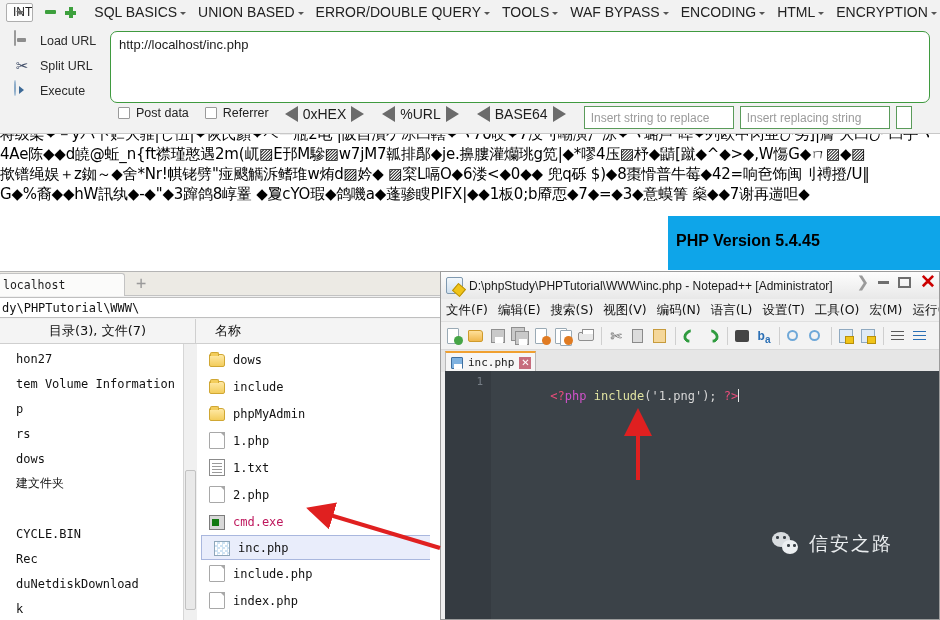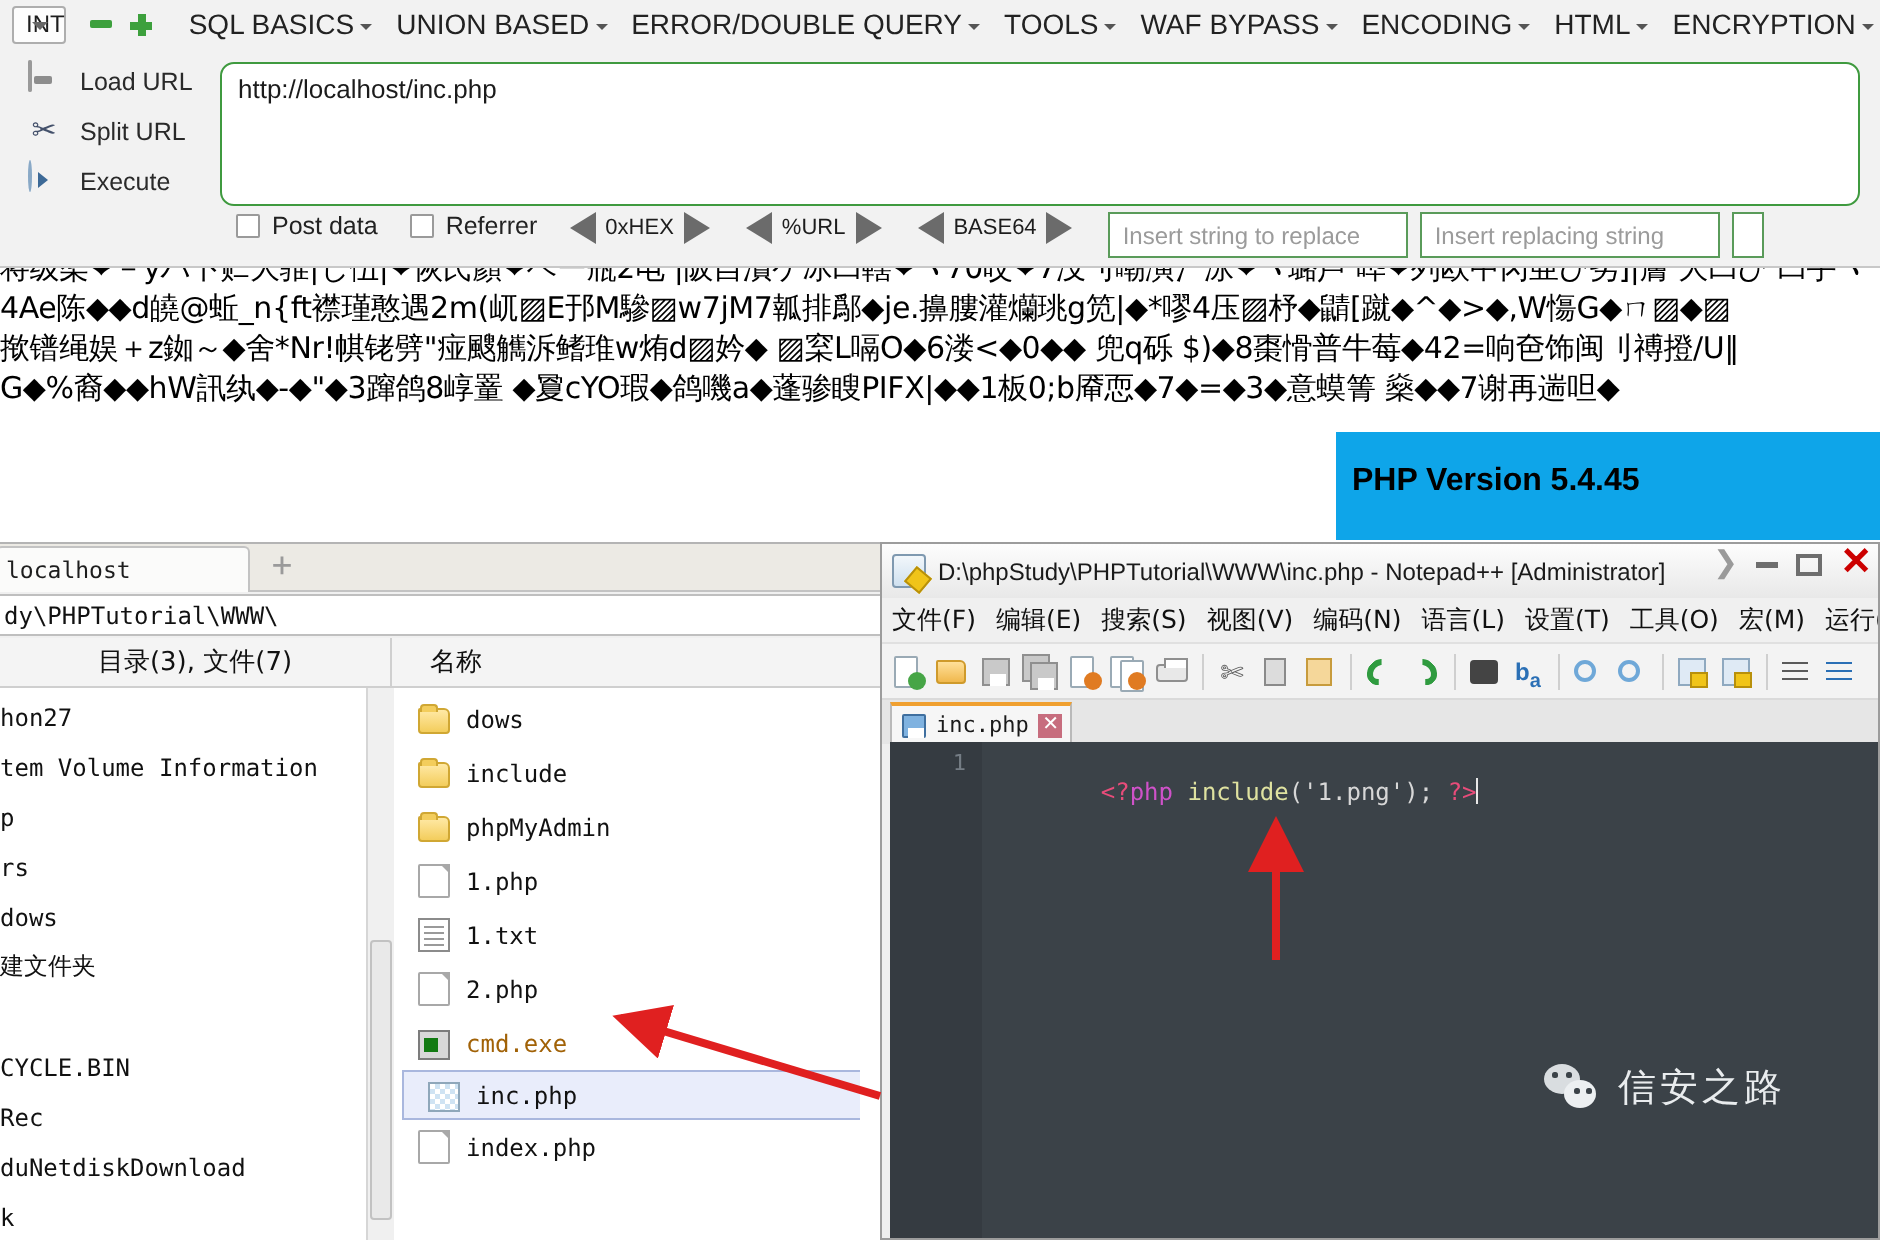--- a/index.html
+++ b/index.html
@@ -113,21 +113,21 @@
     display: flex; align-items: center; gap: 5px; margin-right: 18px;
   }
   .arr-l {
     width: 0; height: 0; border-top: 8px solid transparent;
     border-bottom: 8px solid transparent; border-right: 13px solid #6b6b6b;
   }
   .arr-r {
     width: 0; height: 0; border-top: 8px solid transparent;
     border-bottom: 8px solid transparent; border-left: 13px solid #6b6b6b;
   }
-  .hb-arrowbtn .lbl { font-size: 11px; color: #1d1d1d; white-space: nowrap; }
+  .hb-arrowbtn .lbl { font-size: 14px; color: #1d1d1d; white-space: nowrap; }
 
   .hb-repl {
     width: 150px; height: 23px; border: 1px solid #5a9b5a; background: #fff;
     font-size: 12px; color: #9b9b9b; padding: 0 6px;
     display: flex; align-items: center; margin-right: 6px;
   }
   .hb-go {
     width: 16px; height: 23px; border: 1px solid #5a9b5a; background: #fff;
   }
 
@@ -206,21 +206,21 @@
     display: flex; align-items: center; padding-left: 18px;
     font-size: 13px; color: #111;
   }
   #exp-tree {
     position: absolute; left: 0; top: 72px; width: 190px; height: 277px;
     background: #fff; overflow: hidden;
     font-family: "DejaVu Sans Mono", monospace; font-size: 12px; color: #111;
     padding-top: 2px;
   }
   .tree-row {
-    height: 25px; display: flex; align-items: center; padding-left: 0px;
+    height: 25px; display: flex; align-items: center; padding-left: 16px;
     white-space: nowrap;
   }
   #exp-tree-sb {
     position: absolute; left: 183px; top: 72px; width: 13px; height: 277px;
     background: #f0f0f0; border-left: 1px solid #d6d6d6;
   }
   #exp-tree-sb .thumb {
     position: absolute; left: 1px; top: 126px; width: 11px; height: 140px;
     background: #e9e9e9; border: 1px solid #c2c2c2; border-radius: 2px;
   }
@@ -270,21 +270,21 @@
   }
   .ic-exe::after {
     content:''; position:absolute; left:2px; top:3px; width:7px; height:7px;
     background:#127a12;
   }
   .ic-img {
     background:
       repeating-conic-gradient(#cfe3f3 0% 25%, #ffffff 0% 50%) 0 0 / 5px 5px;
     border: 1px solid #8fa7ba; height: 15px !important; margin-top: 1px;
   }
-  .file-row .nm.red { color: #a16207; }
+  .file-row .nm.red { color: #be185d; }
   #exp-list-sb {
     position: absolute; left: 430px; top: 72px; width: 11px; height: 277px;
     background: #fff;
   }
 
   
   #npp {
     position: absolute; left: 440px; top: 271px; width: 500px; height: 349px;
     background: #efefef;
     border: 1px solid #9c9c9c;
@@ -658,20 +658,24 @@
     <div class="file-row">
       <span class="ic ic-exe"></span>
       <span class="nm red">cmd.exe</span>
     </div>
     <div class="file-row sel">
       <span class="ic ic-img"></span>
       <span class="nm">inc.php</span>
     </div>
     <div class="file-row">
       <span class="ic ic-file"></span>
+      <span class="nm">include.php</span>
+    </div>
+    <div class="file-row">
+      <span class="ic ic-file"></span>
       <span class="nm">index.php</span>
     </div>
   </div>
   <div id="exp-list-sb"></div>
 </div>
 
 <div id="back-wincontrols">
   <span class="wc-chev">❯</span>
   <span class="wc-min"></span>
   <span class="wc-max"></span>

